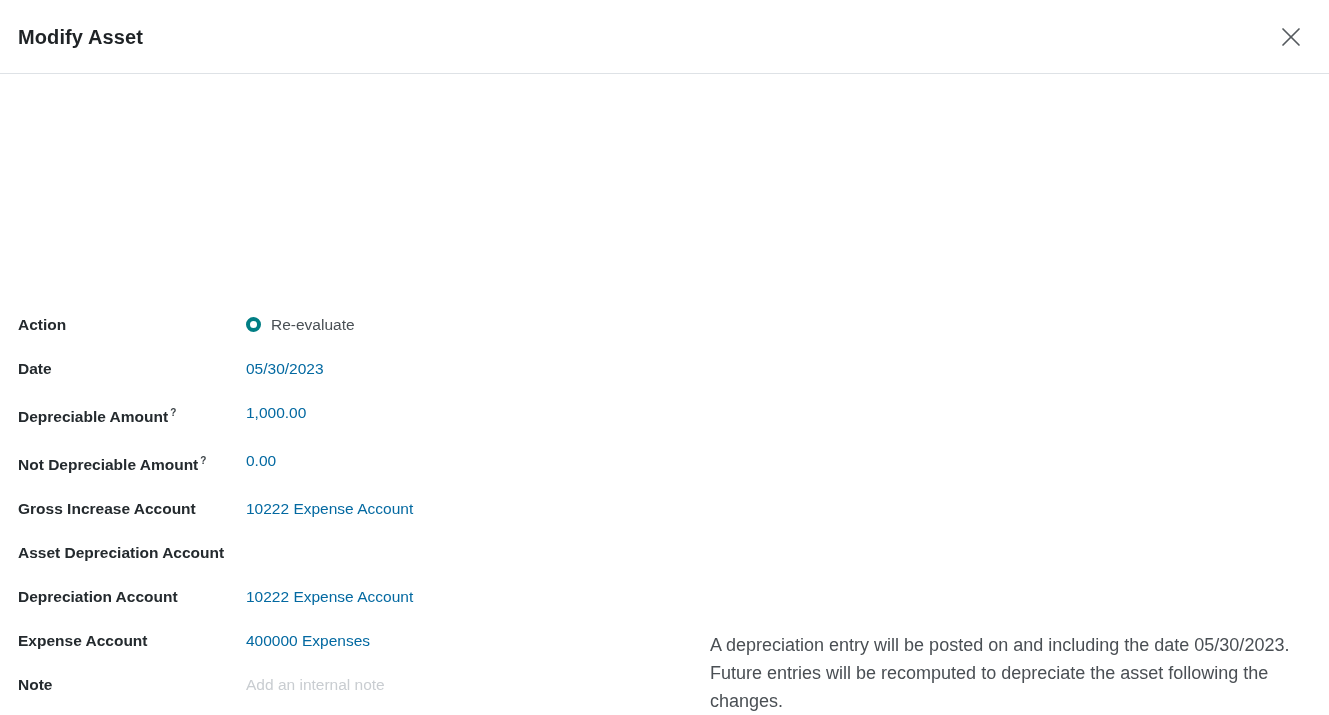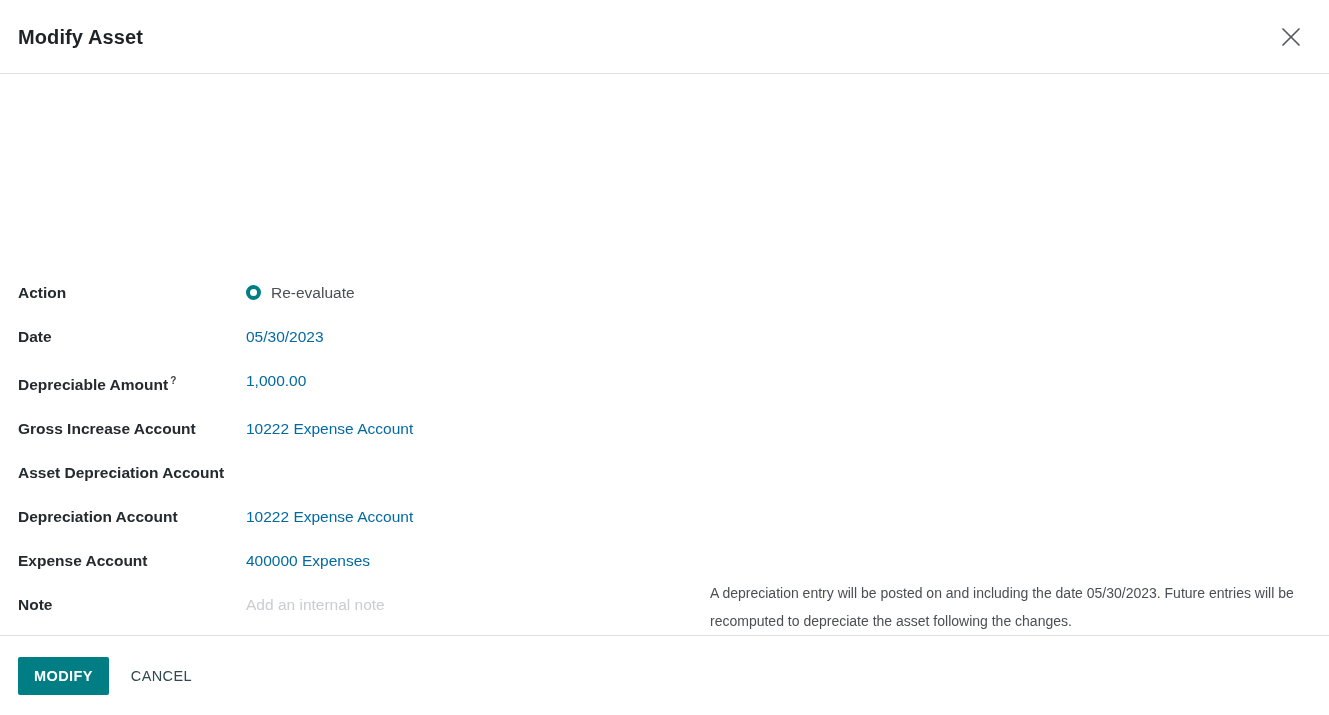--- a/index.html
+++ b/index.html
@@ -72,21 +72,21 @@
     width: 672px;
     min-width: 672px;
   }
   .info-col {
     flex: 1 1 auto;
     padding-left: 20px;
     padding-top: 38px;
   }
 
   .info-text {
-    font-size: 14px;
+    font-size: 18px;
     line-height: 28px;
     color: #4a4f54;
     max-width: 600px;
     margin: 0;
   }
 
   
   .form-row {
     display: flex;
     align-items: flex-start;
@@ -228,20 +228,26 @@
         <div class="field-value">05/30/2023</div>
       </div>
 
       <div class="form-row">
         <div class="field-label">
           <span>Depreciable Amount</span><span class="tip">?</span>
         </div>
         <div class="field-value">1,000.00</div>
       </div>
 
+      <div class="form-row">
+        <div class="field-label">
+          <span>Not Depreciable Amount</span><span class="tip">?</span>
+        </div>
+        <div class="field-value">0.00</div>
+      </div>
 
       <div class="form-row">
         <div class="field-label">
           <span>Gross Increase Account</span>
         </div>
         <div class="field-value">10222 Expense Account</div>
       </div>
 
       <div class="form-row">
         <div class="field-label">
@@ -272,18 +278,14 @@
       </div>
 
     </div>
 
     <div class="info-col">
       <p class="info-text">A depreciation entry will be posted on and including the date 05/30/2023. Future entries will be recomputed to depreciate the asset following the changes.</p>
     </div>
 
   </div>
 
-  <div class="dialog-footer">
-    <button class="btn-primary">MODIFY</button>
-    <button class="btn-link">CANCEL</button>
-  </div>
 
 </div>
 
 </body></html>

